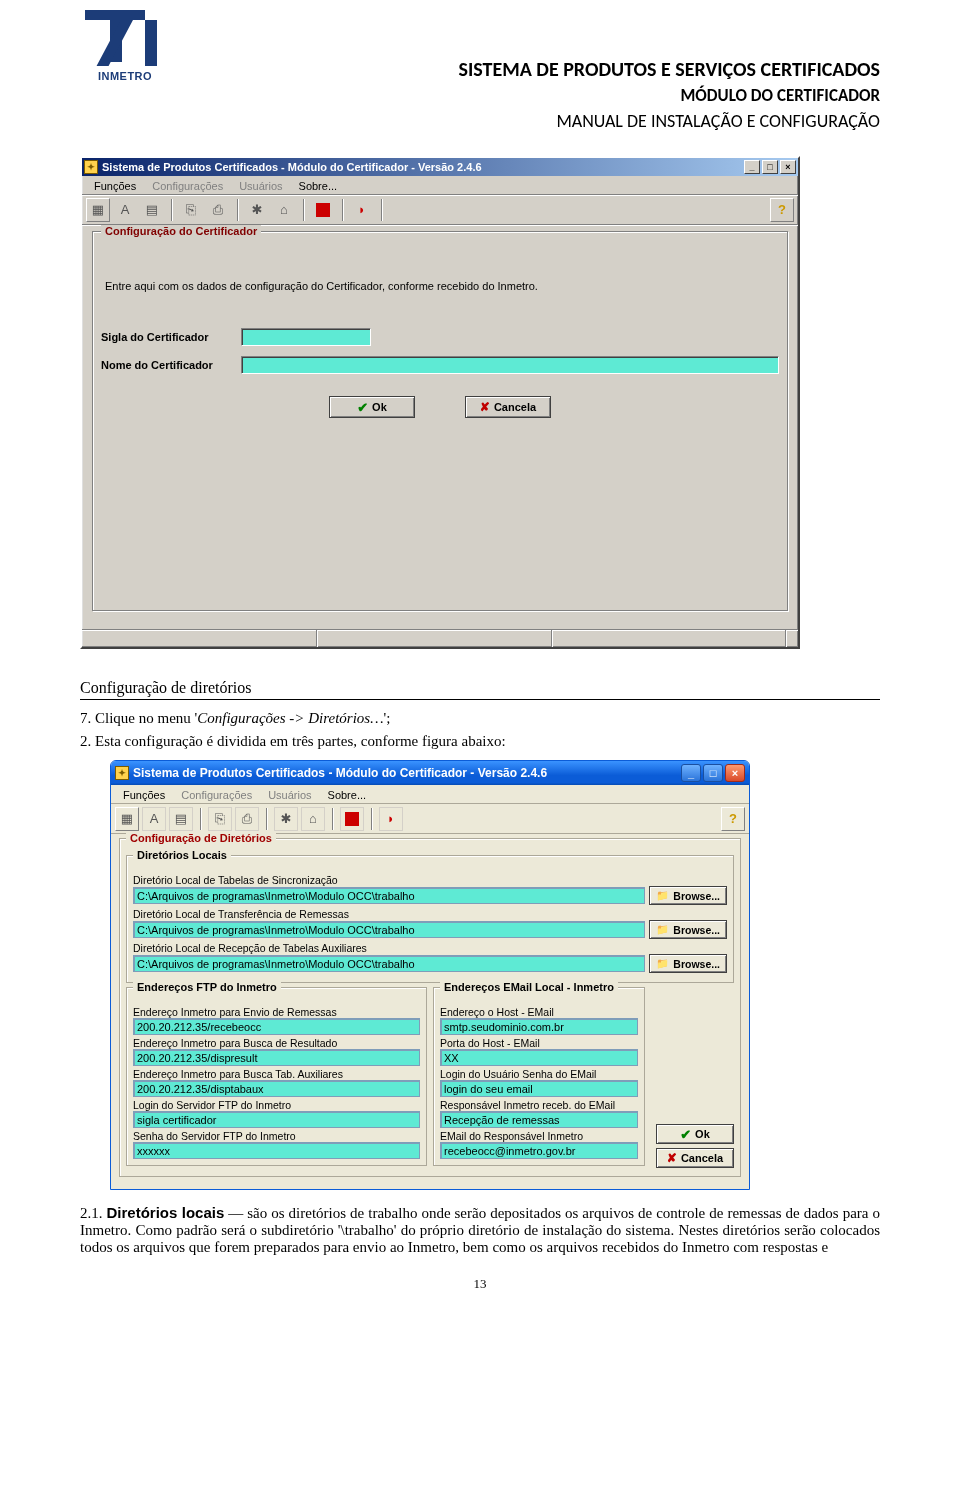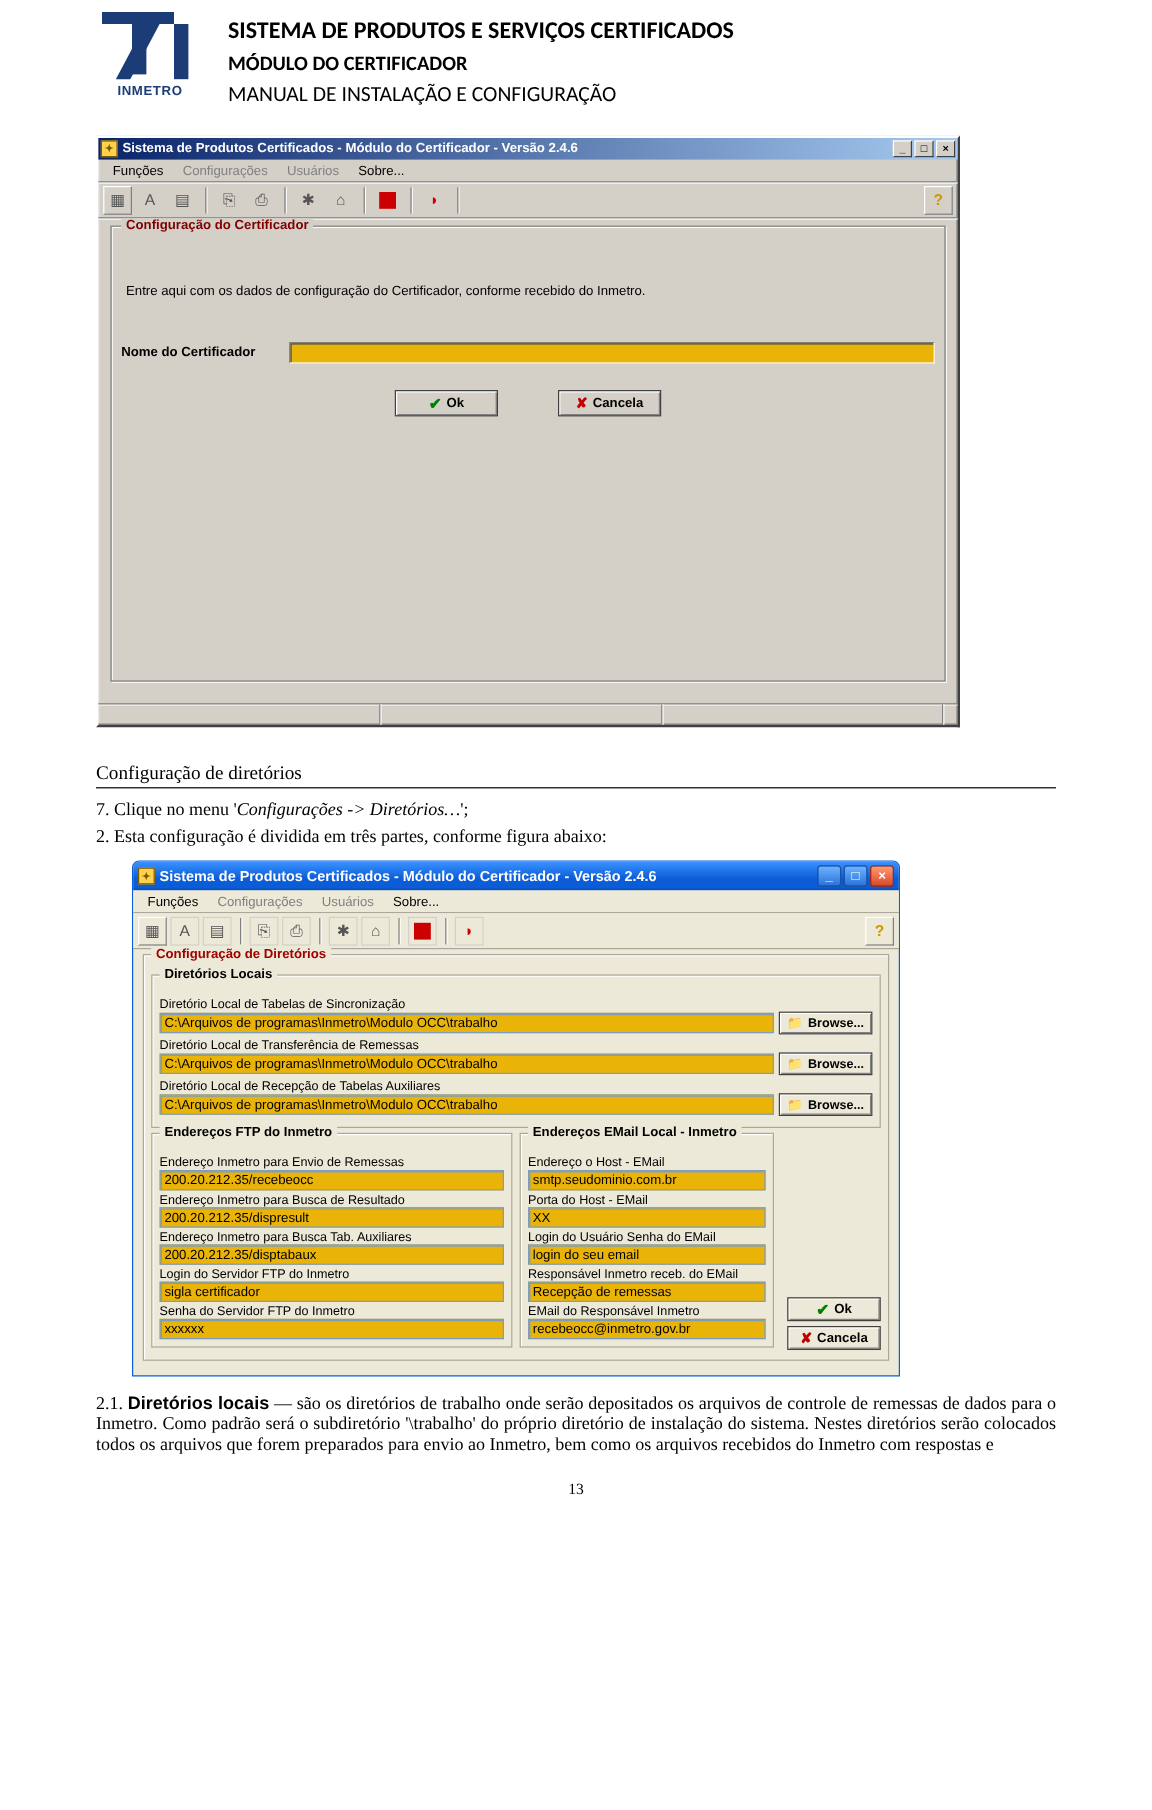--- a/index.html
+++ b/index.html
@@ -59,22 +59,23 @@
   }
   .logo-text {
     font-family: Arial, sans-serif;
     font-size: 11px;
     font-weight: bold;
     color: #1c3c78;
     letter-spacing: 0.5px;
   }
   .header-titles {
     flex: 1;
-    text-align: left;
+    text-align: right;
     font-family: Calibri, Arial, sans-serif;
+    margin-top: 43px;
   }
   .header-titles .t1 { font-size: 20px; font-weight: bold; margin: 4px 0; }
   .header-titles .t2 { font-size: 17px; font-weight: bold; margin: 4px 0; }
   .header-titles .t3 { font-size: 18px; font-weight: normal; margin: 4px 0; }
 
   
   .win2k {
     width: 720px;
     font-family: "MS Sans Serif","Tahoma",Arial,sans-serif;
     font-size: 11px;
@@ -188,21 +189,21 @@
     margin-bottom:-8px;
   }
   .fieldset.sub > .legend { color:#000; font-weight:bold; }
   .fieldset > .legend.black { color:#000; }
 
   .desc { margin: 30px 4px 36px 4px; }
 
   .formrow { display:flex; align-items:center; margin: 6px 0; }
   .formrow label { width: 140px; font-weight:bold; }
   .txt {
-    background:#eab308;
+    background:#5eead4;
     border: 1px solid #808080;
     border-right-color:#fff;
     border-bottom-color:#fff;
     box-shadow: inset 1px 1px 0 #404040;
     height: 18px;
     padding: 3px 3px;
     font-family: inherit;
     font-size: 11px;
   }
   .btnrow { display:flex; gap: 50px; justify-content:center; margin: 22px 0 8px 0;}
@@ -327,20 +328,24 @@
       <span style="flex:1"></span>
       <span class="tb-btn raised">
           <span style="color:#c90;font-weight:bold;">?</span>
         </span>
     </div>
     <div class="client">
       <div class="fieldset" style="min-height:380px;">
         <span class="legend">Configuração do Certificador</span>
         <div class="desc">Entre aqui com os dados de configuração do Certificador, conforme recebido do Inmetro.</div>
 
+        <div class="formrow">
+          <label>Sigla do Certificador</label>
+          <input class="txt" style="width: 130px;" value="">
+        </div>
         <div class="formrow" style="margin-top:10px;">
           <label>Nome do Certificador</label>
           <input class="txt" style="flex: 1 1 0%;" value="">
         </div>
 
         <div class="btnrow">
           <button class="btn95">
               <span class="chk">✔</span>
               <span>Ok</span>
             </button>

